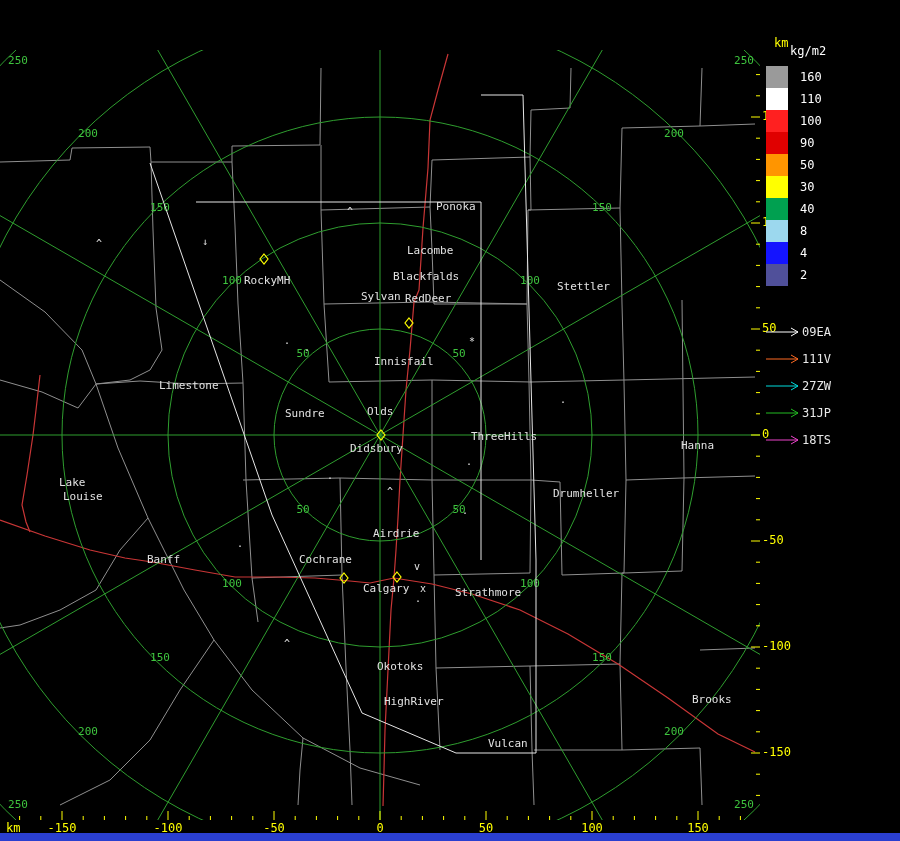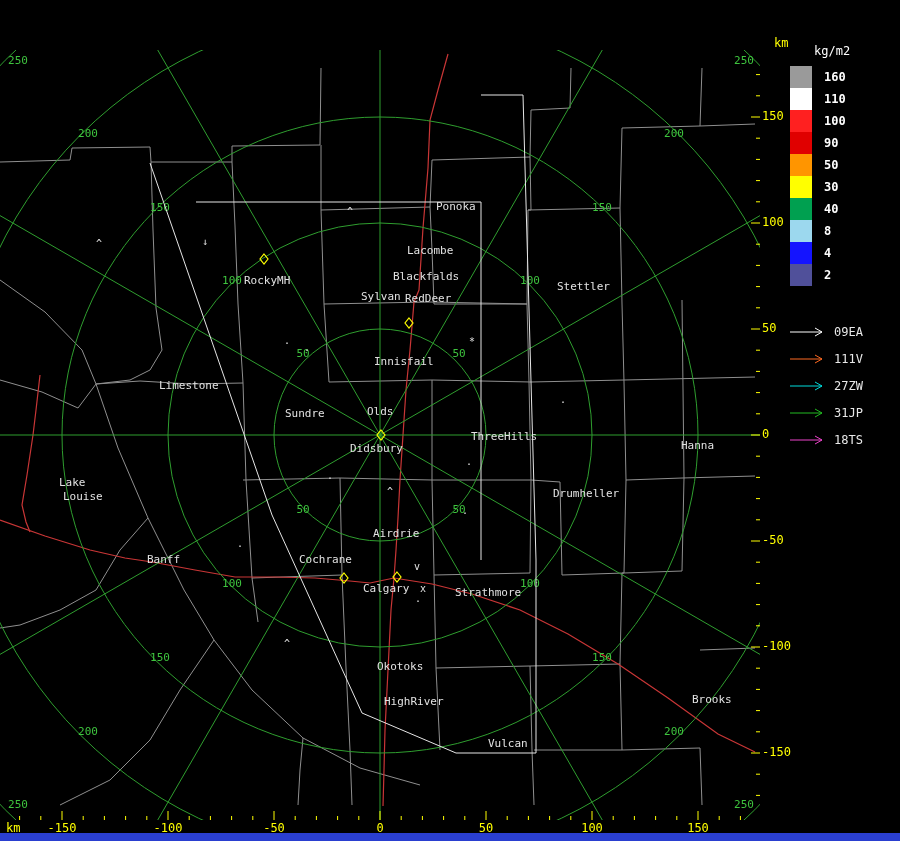--- a/index.html
+++ b/index.html
@@ -16,29 +16,29 @@
   .axb{width:40px;text-align:center;}
   .ring{fill:none;stroke:var(--green);stroke-width:1;}
   .ringlab{fill:var(--greenlabel);font-size:11px;text-anchor:middle;}
   .county{fill:none;stroke:var(--county);stroke-width:1;}
   .road{fill:none;stroke:var(--road);stroke-width:1.2;}
   .scan{fill:none;stroke:var(--scan);stroke-width:1;}
   .city{fill:var(--city);font-size:11px;}
   .marker{fill:var(--city);font-size:10px;text-anchor:middle;}
   .site{fill:none;stroke:var(--yellow);stroke-width:1.2;}
   .tick{stroke:var(--yellow);stroke-width:1;}
-  .sidebar{position:absolute;left:784px;top:44px;width:100px;}
+  .sidebar{position:absolute;left:760px;top:44px;width:100px;}
   .cb-unit{color:#fff;font-size:12px;margin-left:30px;height:16px;margin-bottom:6px;}
   .cb-row{display:flex;height:22px;align-items:center;}
   .cb-swatch{width:22px;height:22px;margin-left:6px;flex:none;}
-  .cb-label{color:#fff;font-size:12px;margin-left:12px;font-weight:bold;}
+  .cb-label{color:#fff;font-size:12px;margin-left:12px;}
   #radar-legend{margin-top:32px;}
   .lg-row{display:flex;align-items:center;height:27px;}
   .lg-arrow{margin-left:4px;flex:none;}
-  .lg-label{color:#e8e8e8;font-size:12px;margin-left:8px;}
+  .lg-label{color:#e8e8e8;font-size:12px;margin-left:0;}
   .bottom-bar{position:absolute;left:0;bottom:0;width:900px;height:8px;background:var(--bottombar);}
 </style>
 </head>
 <body>
 
 <div class="screen">
 
 
   <div class="km-topright">km</div>
 

